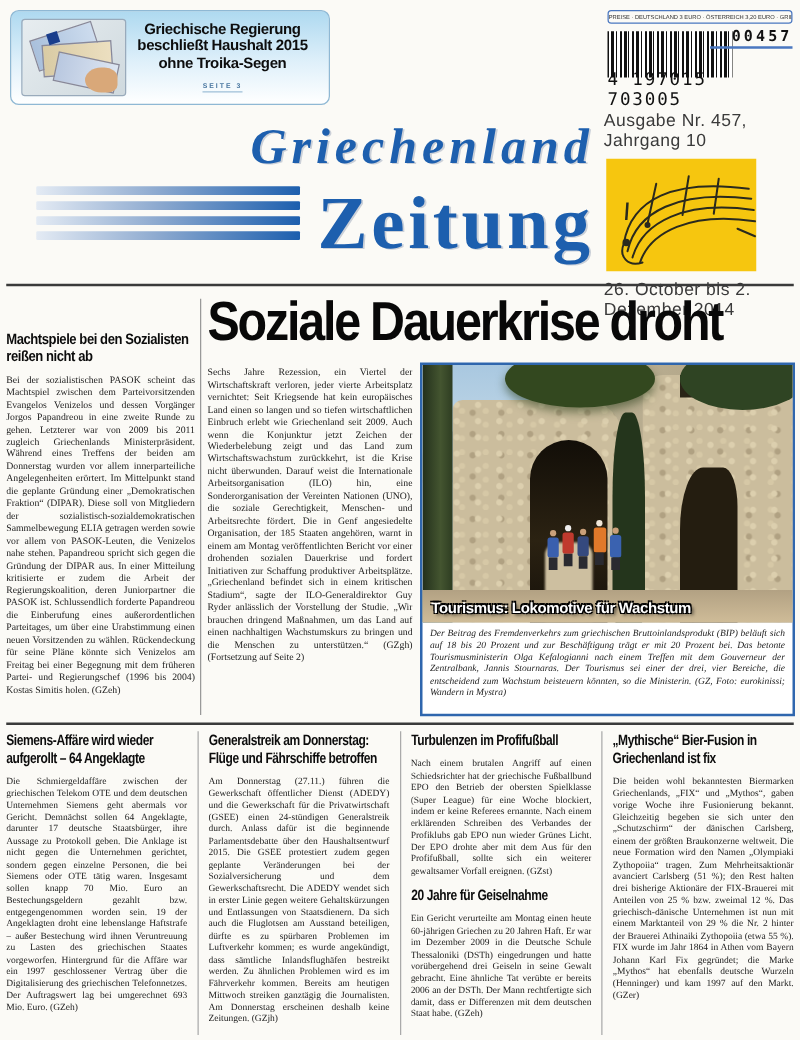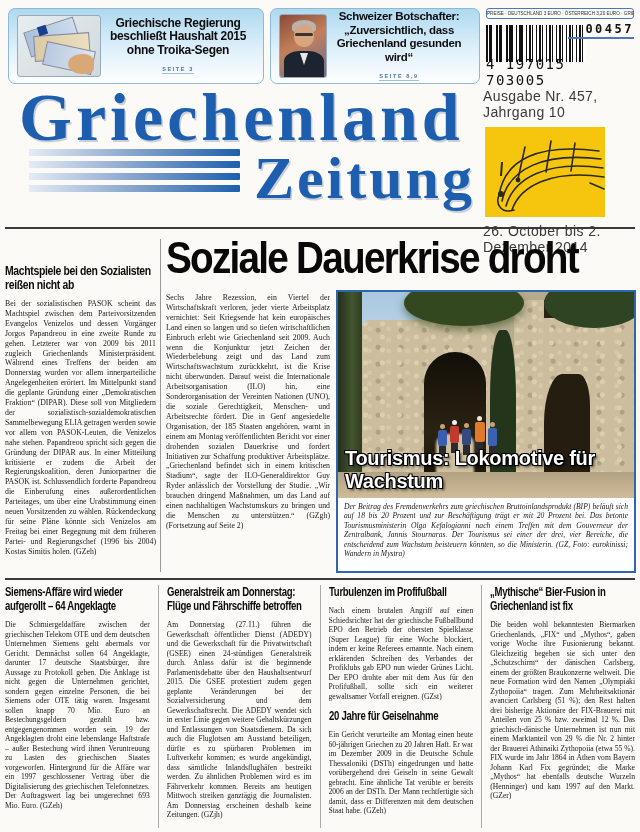--- a/index.html
+++ b/index.html
@@ -53,21 +53,21 @@
   }
   #barcode-bars { position:absolute; left:0; top:17px; width:100px; height:37px;
     background:repeating-linear-gradient(90deg,#111 0 1.5px,#fff 1.5px 3px,#111 3px 5.5px,#fff 5.5px 6.5px,#111 6.5px 7.3px,#fff 7.3px 10px); }
   #ean-number { position:absolute; left:0; top:48px; font-family:"DejaVu Sans Mono", monospace; font-size:14px; letter-spacing:1.5px; color:#111; }
   #issue-number { position:absolute; right:0; top:14px; font-family:"DejaVu Sans Mono", monospace; font-size:12px; font-weight:bold; letter-spacing:2.5px; color:#111; }
   #issue-underline { position:absolute; right:0; top:29px; width:66px; height:2px; background:#4a77c0; }
   
   #masthead { position:absolute; left:5px; top:86px; width:470px; }
   .mast-title { font-family:"Liberation Serif", serif; font-weight:bold; color:#1d5fae;
     text-shadow:1.5px 1.5px 0 rgba(30,60,110,0.22); }
-  #mast-line1 { font-size:68px; line-height:62px; letter-spacing:4px; text-align:left; padding-left:14px; }
+  #mast-line1 { font-size:40px; line-height:62px; letter-spacing:4px; text-align:right; padding-left:14px;font-style:italic; }
   #mast-row2 { display:flex; align-items:flex-end; margin-top:-4px; }
   #mast-stripes { flex:1; margin:0 14px 10px 24px; }
   #mast-stripes .bar { height:7px; margin:5px 0; background:linear-gradient(90deg,#e4ebf4 0%,#8fabd0 45%,#1d5fae 100%); border-radius:1px; }
   #mast-line2 { font-size:60px; line-height:58px; letter-spacing:3px; white-space:nowrap; }
   #masthead-right { position:absolute; left:483px; top:88px; width:152px; text-align:left; }
   .mast-small { font-family:"Liberation Sans", sans-serif; font-size:14px; letter-spacing:0.4px; color:#3a3a3a; }
   #music-logo { width:120px; height:90px; background:#f6c60f; margin:7px 0 6px 2px; }
   #masthead-rule { position:absolute; left:5px; top:227px; width:630px; height:2px; background:#3a3a3a; }
   
   .body-text { font-size:7.8px; line-height:9.9px; text-align:justify; color:#1a1a1a; overflow:hidden; }
@@ -107,21 +107,21 @@
   .ph-arch { position:absolute; left:86px; top:60px; width:62px; height:146px;
     background:linear-gradient(180deg,#120e08,#2b2212 55%,#15100a); border-radius:31px 31px 0 0; }
   .ph-arch-light { position:absolute; left:12px; bottom:0; width:38px; height:64px; background:#cdbfa0; filter:blur(1px); border-radius:10px 10px 0 0; }
   .ph-cypress { position:absolute; left:152px; top:38px; width:26px; height:168px; background:#24351c; border-radius:40% 40% 10% 10%; }
   .ph-gap2 { position:absolute; left:206px; top:82px; width:46px; height:124px; background:#241d10; border-radius:40% 25% 0 0; }
   .ph-ground { position:absolute; left:0; bottom:0; width:100%; height:26px; background:linear-gradient(180deg,#b2a183,#cfbc98); }
   .hiker { position:absolute; border-radius:2px; }
   .hk-head { position:absolute; width:5px; height:5px; border-radius:50%; background:#caa07a; top:-6px; left:2px; }
   .hk-legs { position:absolute; width:7px; height:10px; bottom:-10px; left:1px; background:#2a2a30; }
   #photo-overlay-title { position:absolute; left:7px; bottom:5px;
-    font-family:"Liberation Sans", sans-serif; font-weight:bold; font-size:20px; letter-spacing:-0.3px; color:#fff;
+    font-family:"Liberation Sans", sans-serif; font-weight:bold; font-size:12px; letter-spacing:-0.3px; color:#fff;
     text-shadow:1px 1px 0 #000,-1px -1px 0 #000,1px -1px 0 #000,-1px 1px 0 #000,2px 2px 3px rgba(0,0,0,.8); }
   #photo-caption { padding:4px 6px 0 6px; font-style:italic; font-size:7.6px; line-height:9.4px; text-align:justify; color:#222; overflow:hidden; height:68px; }
   
   #section-rule { position:absolute; left:5px; top:578px; width:630px; height:1.5px; background:#3a3a3a; }
   #bottom-cols { position:absolute; left:5px; top:585px; width:630px; height:243px; display:flex; }
   .bcol { flex:1; padding:0 8px; overflow:hidden; }
   .bcol:first-child { padding-left:0; }
   .bcol:last-child { padding-right:0; }
   .vdiv { width:1px; background:#aaa; }
   .bcol .body-text { font-size:7.6px; line-height:9.5px; }
@@ -139,33 +139,20 @@
       <div class="note note3"></div>
       <div class="note-flag"></div>
       <div class="thumb"></div>
     </div>
     <div class="teaser-text">
       <div class="teaser-head">Griechische Regierung beschließt Haushalt 2015 ohne Troika-Segen</div>
       <div class="page-ref">SEITE 3</div>
     </div>
   </div>
 
-  <div class="teaser" id="teaser-right">
-    <div class="teaser-photo" id="ambassador-photo">
-      <div class="amb-hair"></div>
-      <div class="amb-face"></div>
-      <div class="amb-glasses"></div>
-      <div class="amb-suit"></div>
-      <div class="amb-shirt"></div>
-    </div>
-    <div class="teaser-text">
-      <div class="teaser-head">Schweizer Botschafter: „Zuversichtlich, dass Griechenland gesunden wird“</div>
-      <div class="page-ref">SEITE 8,9</div>
-    </div>
-  </div>
 
   <div id="barcode-block">
     <div id="price-strip">PREISE · DEUTSCHLAND 3 EURO · ÖSTERREICH 3,20 EURO · GRIECHENLAND 2,50 EURO</div>
     <div id="barcode-bars"></div>
     <div id="issue-number">00457</div>
     <div id="issue-underline"></div>
     <div id="ean-number">4 197015 703005</div>
   </div>
 
   <div id="masthead">

